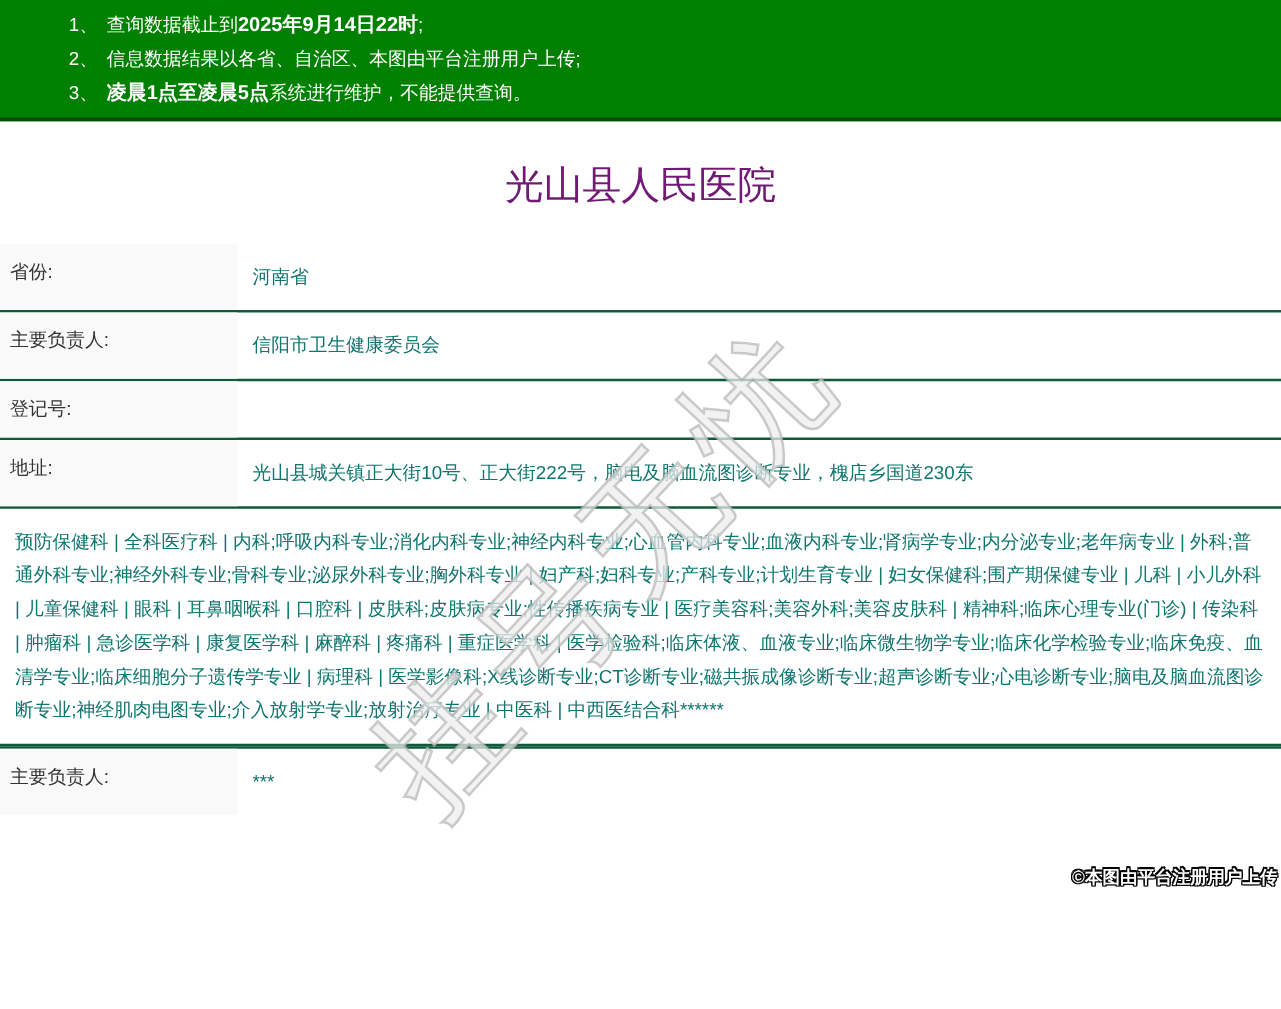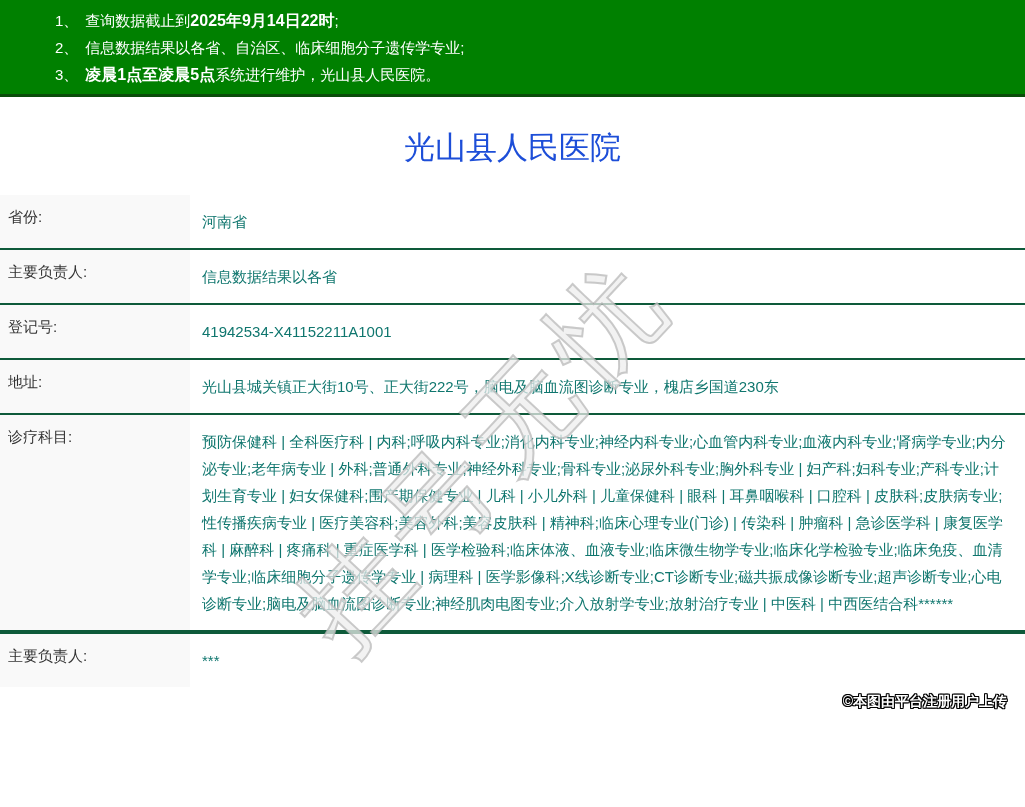--- a/index.html
+++ b/index.html
@@ -20,21 +20,21 @@
     box-sizing:content-box;
   }
   .notice-line{font-size:15px;line-height:27px;white-space:nowrap;}
   .n-num{margin-right:7px;}
   .n-bold{font-weight:700;font-size:16px;}
 
   
   .hospital-title{
     text-align:center;
     font-size:31px;
-    color:#1d4ed8;
+    color:#701a75;
     font-weight:400;
     margin:30px 0 26px 0;
   }
 
   
   .info-table{width:1025px;}
   .info-row{display:flex;border-bottom:2px solid #0e5a3a;}
   .info-row:last-child{border-bottom:none;}
   .cell-label{
     width:176px;min-width:176px;
@@ -75,60 +75,58 @@
     color:#ffffff;font-size:17px;
     display:flex;align-items:center;justify-content:center;
     cursor:pointer;
     font-family:"Liberation Sans","DejaVu Sans",sans-serif;
     z-index:6;
   }
 
   
   .copyright{
     position:absolute;
-    right:18px;bottom:2px;
+    right:3px;bottom:2px;
     font-size:14px;font-weight:700;
     color:#ffffff;
     text-shadow:-1px -1px 0 #000,1px -1px 0 #000,-1px 1px 0 #000,1px 1px 0 #000,0 1px 0 #000,0 -1px 0 #000,1px 0 0 #000,-1px 0 0 #000;
     z-index:7;
     letter-spacing:0px;
   }
 </style>
 </head>
 <body>
 
 <div class="page">
 
   <div class="notice-bar">
     <div class="notice-line"><span class="n-num">1、</span><span>查询数据截止到</span><span class="n-bold">2025年9月14日22时</span><span>;</span></div>
-    <div class="notice-line"><span class="n-num">2、</span><span>信息数据结果以各省、自治区、临床细胞分子遗传学专业;</span><span class="n-bold"></span><span></span></div>
-    <div class="notice-line"><span class="n-num">3、</span><span></span><span class="n-bold">凌晨1点至凌晨5点</span><span>系统进行维护，光山县人民医院。</span></div>
+    <div class="notice-line"><span class="n-num">2、</span><span>信息数据结果以各省、自治区、本图由平台注册用户上传;</span><span class="n-bold"></span><span></span></div>
+    <div class="notice-line"><span class="n-num">3、</span><span></span><span class="n-bold">凌晨1点至凌晨5点</span><span>系统进行维护，不能提供查询。</span></div>
   </div>
 
   <h1 class="hospital-title">光山县人民医院</h1>
 
   <div class="info-table">
     <div class="info-row">
       <div class="cell-label">省份:</div>
       <div class="cell-value">河南省</div>
     </div>
     <div class="info-row">
       <div class="cell-label">主要负责人:</div>
-      <div class="cell-value">信息数据结果以各省</div>
+      <div class="cell-value">信阳市卫生健康委员会</div>
     </div>
     <div class="info-row">
       <div class="cell-label">登记号:</div>
-      <div class="cell-value">41942534-X41152211A1001</div>
     </div>
     <div class="info-row">
       <div class="cell-label">地址:</div>
       <div class="cell-value">光山县城关镇正大街10号、正大街222号，脑电及脑血流图诊断专业，槐店乡国道230东</div>
     </div>
     <div class="info-row">
-      <div class="cell-label">诊疗科目:</div>
       <div class="cell-value">预防保健科 | 全科医疗科 | 内科;呼吸内科专业;消化内科专业;神经内科专业;心血管内科专业;血液内科专业;肾病学专业;内分泌专业;老年病专业 | 外科;普通外科专业;神经外科专业;骨科专业;泌尿外科专业;胸外科专业 | 妇产科;妇科专业;产科专业;计划生育专业 | 妇女保健科;围产期保健专业 | 儿科 | 小儿外科 | 儿童保健科 | 眼科 | 耳鼻咽喉科 | 口腔科 | 皮肤科;皮肤病专业;性传播疾病专业 | 医疗美容科;美容外科;美容皮肤科 | 精神科;临床心理专业(门诊) | 传染科 | 肿瘤科 | 急诊医学科 | 康复医学科 | 麻醉科 | 疼痛科 | 重症医学科 | 医学检验科;临床体液、血液专业;临床微生物学专业;临床化学检验专业;临床免疫、血清学专业;临床细胞分子遗传学专业 | 病理科 | 医学影像科;X线诊断专业;CT诊断专业;磁共振成像诊断专业;超声诊断专业;心电诊断专业;脑电及脑血流图诊断专业;神经肌肉电图专业;介入放射学专业;放射治疗专业 | 中医科 | 中西医结合科******</div>
     </div>
     <div class="info-row">
     </div>
     <div class="info-row">
       <div class="cell-label">主要负责人:</div>
       <div class="cell-value">***</div>
     </div>
   </div>
 

